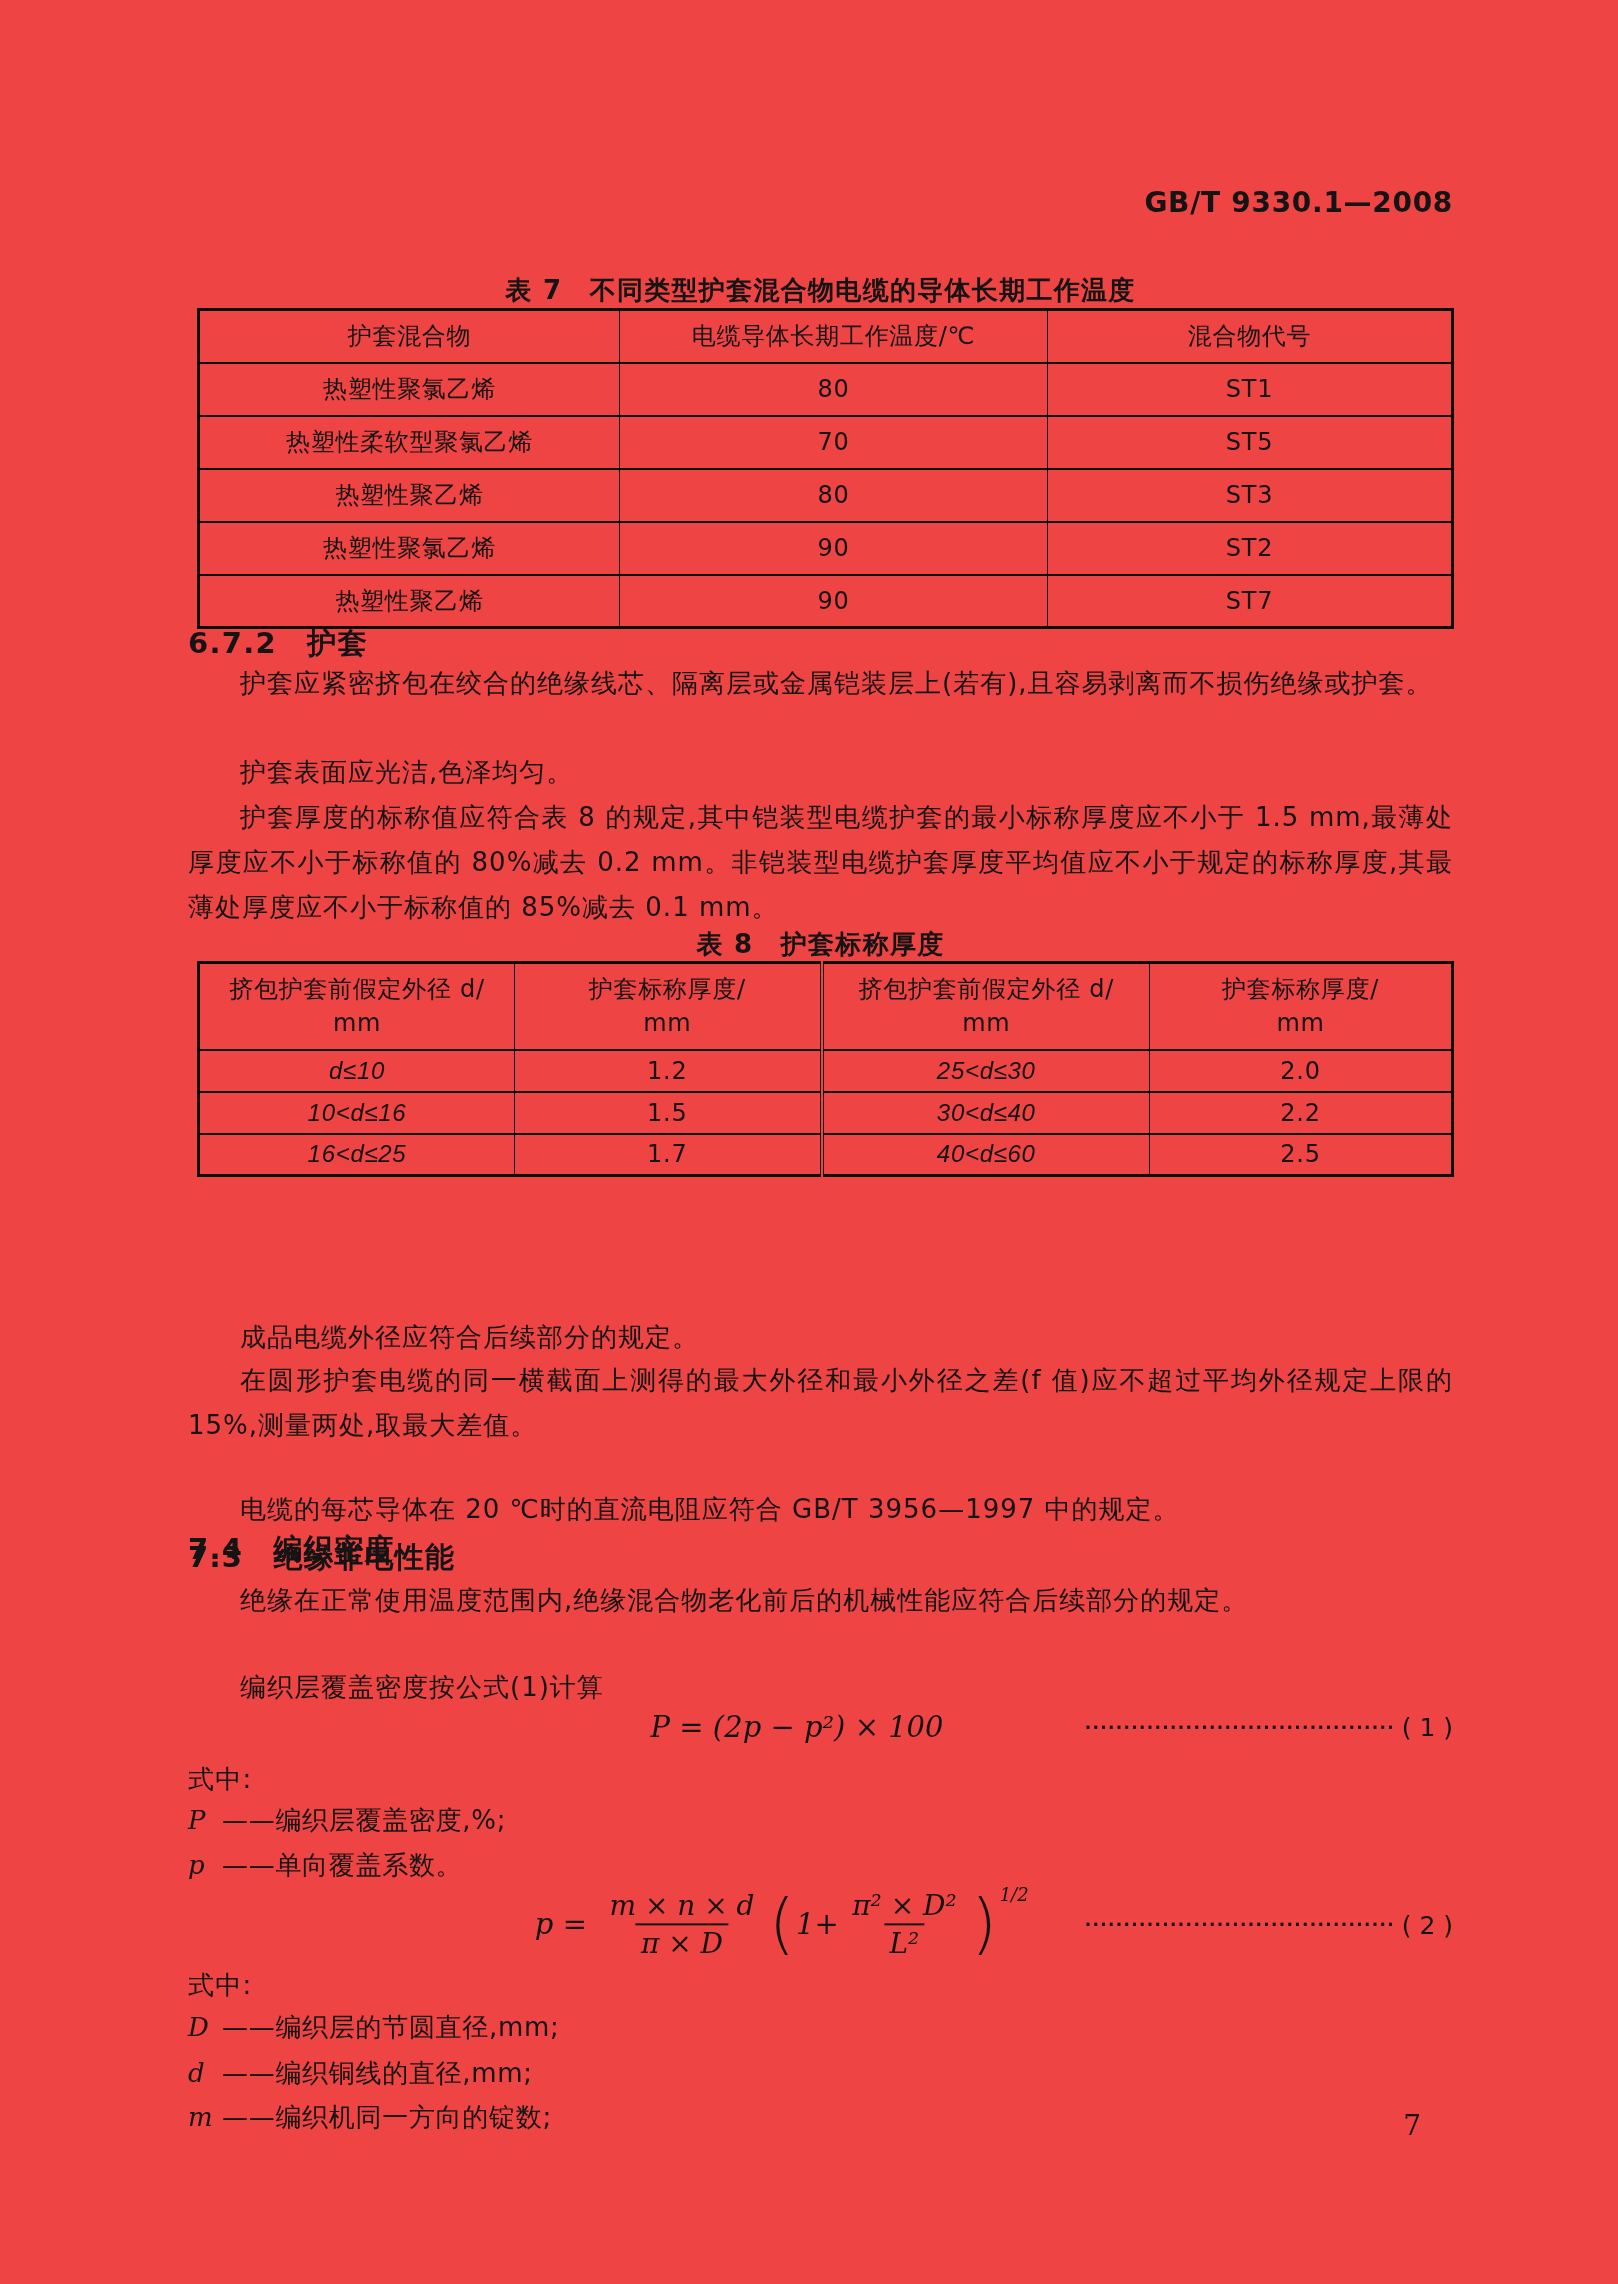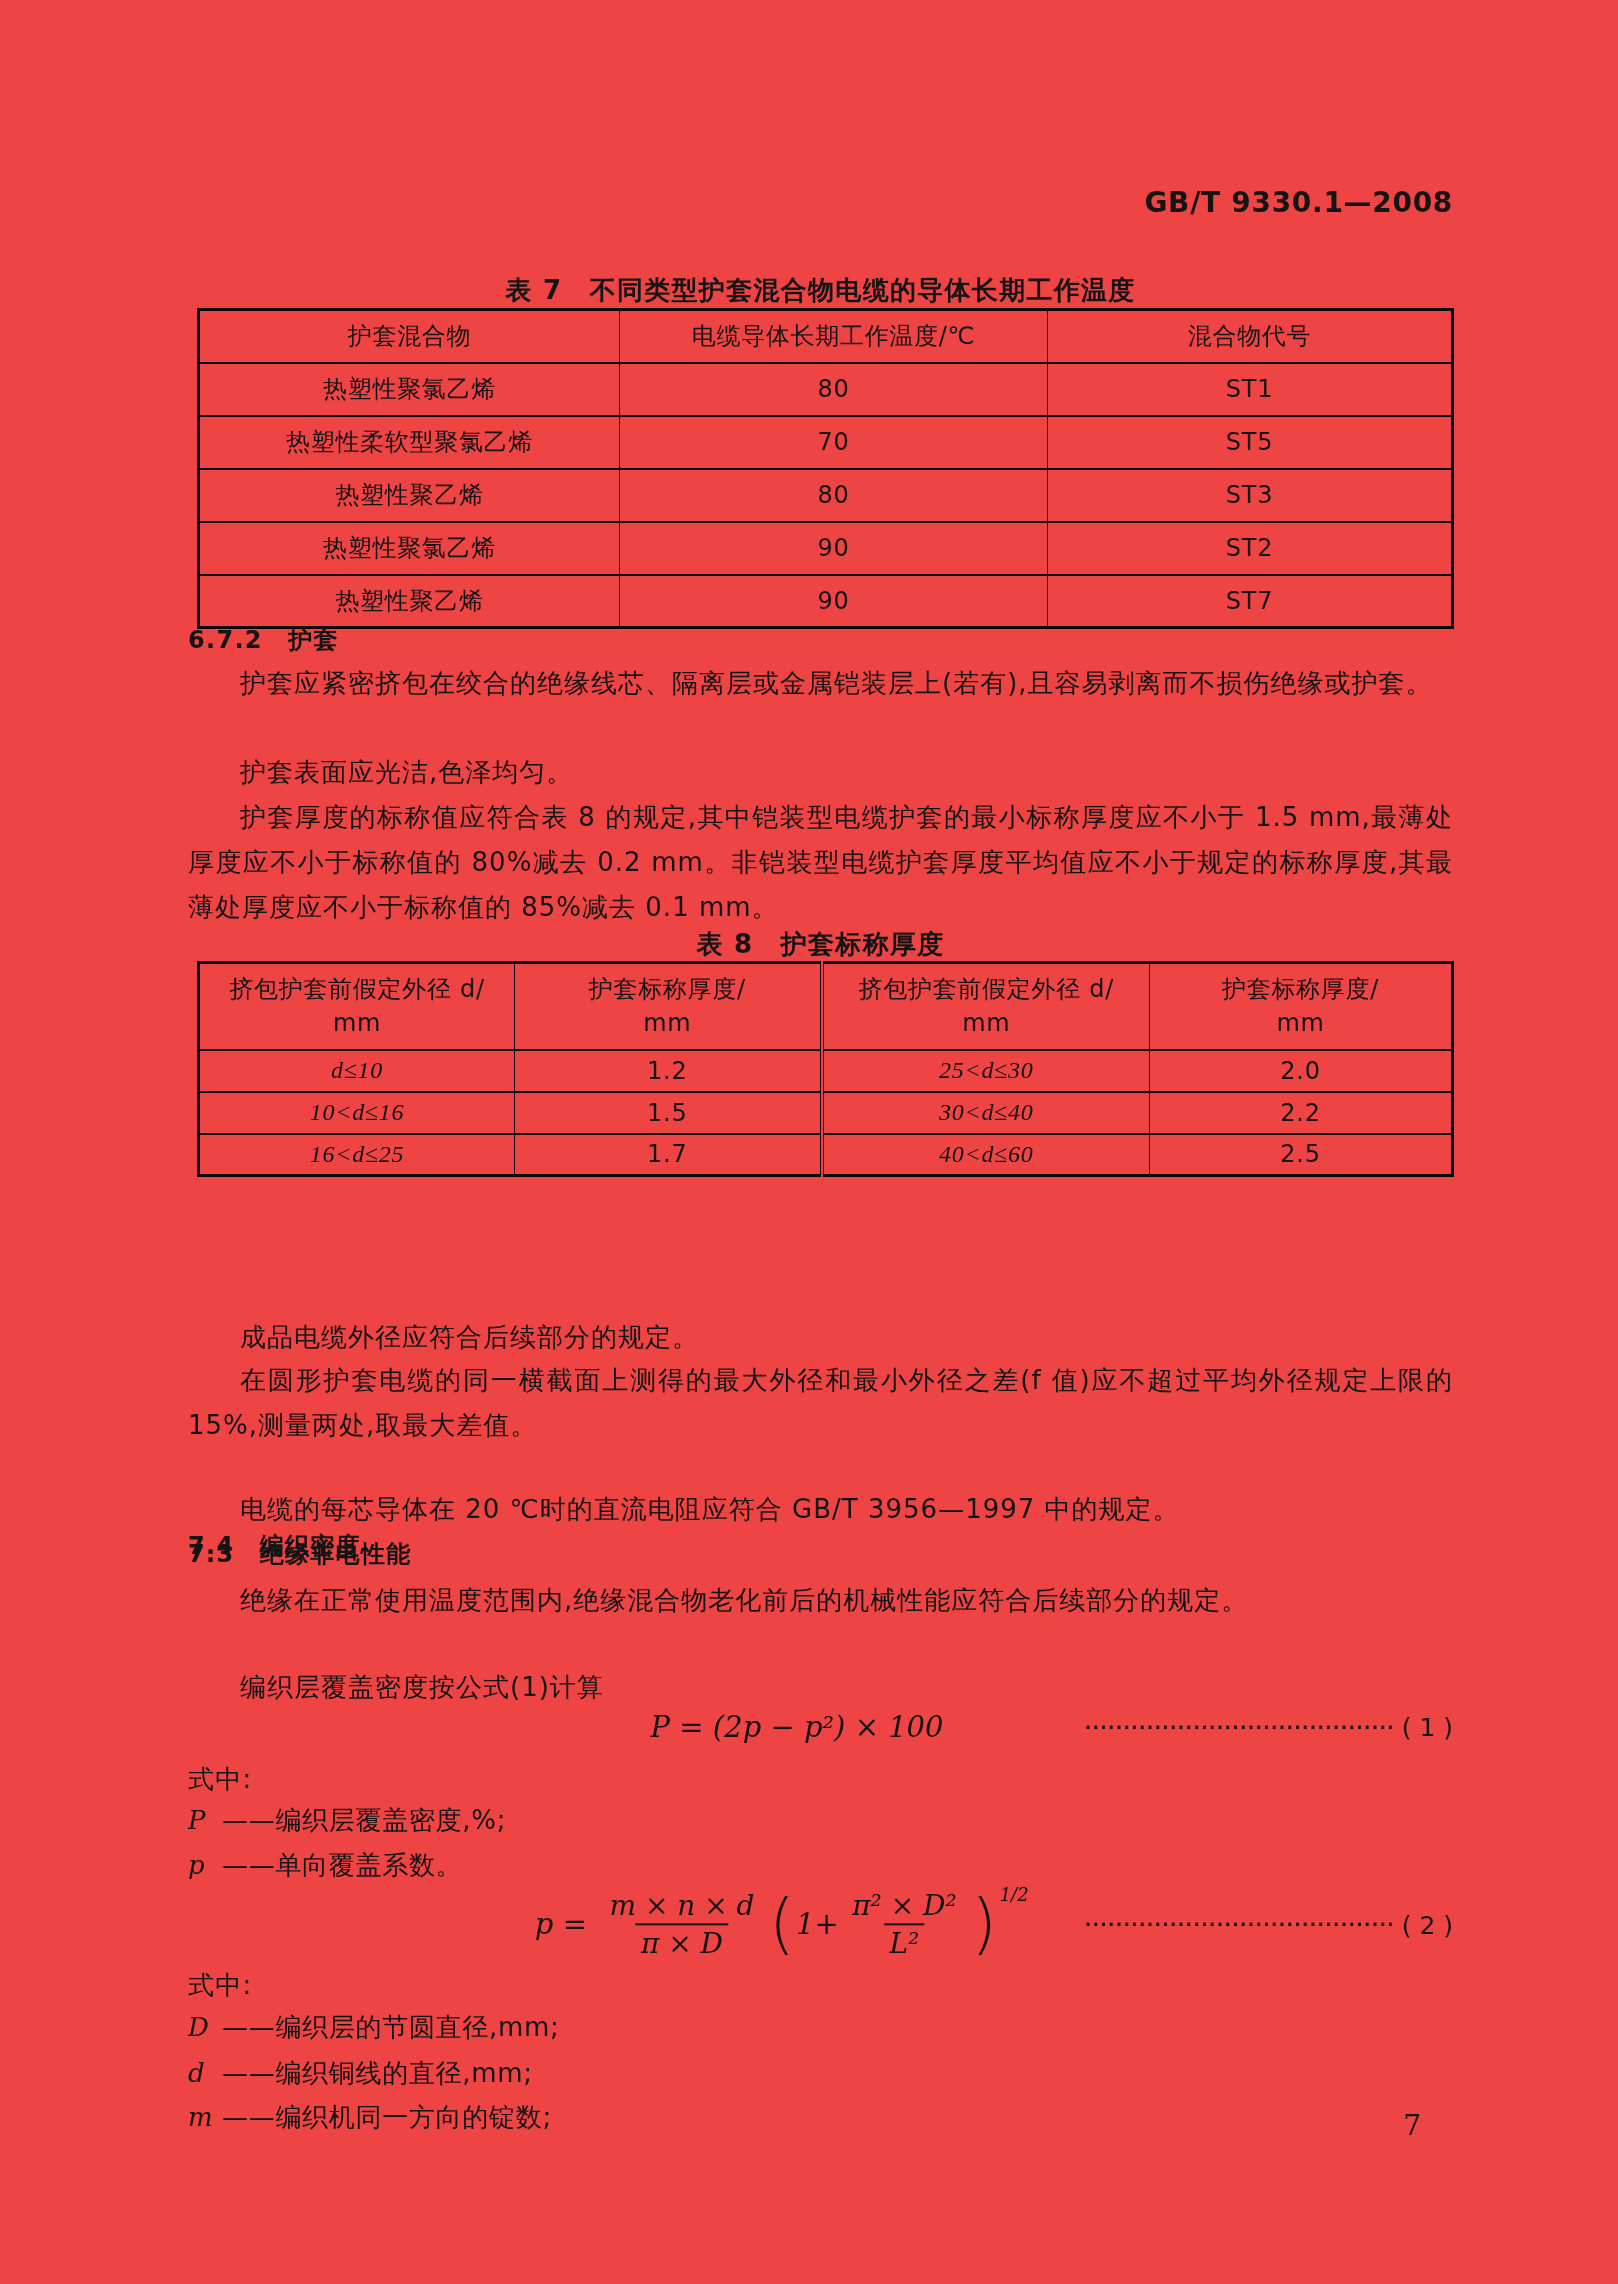--- a/index.html
+++ b/index.html
@@ -8,35 +8,35 @@
     position:relative;
     width:1618px; height:2284px;
     background:#ef4444;
     color:#141414;
     font-family:"DejaVu Sans", sans-serif;
     overflow:hidden;
   }
   .block { position:absolute; left:188px; width:1265px; }
   .doc-header { text-align:right; font-size:28px; font-weight:bold; letter-spacing:0.7px; }
   .tbl-title { text-align:center; font-size:26px; font-weight:bold; letter-spacing:1.3px; }
-  .heading { font-size:24px; font-weight:bold; letter-spacing:1.3px; }
+  .heading { font-size:29px; font-weight:bold; letter-spacing:1.3px; }
   .para { font-size:26px; line-height:45px; text-indent:2em; letter-spacing:1px; text-align:justify; }
 
   table { position:absolute; left:197px; width:1254px; border-collapse:collapse;
           text-align:center; font-size:24px; table-layout:fixed; }
   th, td { border:1.3px solid #0a0a0a; border-top-width:2.6px; border-bottom-width:2.6px;
            font-weight:normal; letter-spacing:0.7px; }
   .t7 { border:3.3px solid #0a0a0a; }
   .t7 th, .t7 td { height:53px; }
   .t8 { border:3.3px solid #0a0a0a; }
   .t8 th { height:87px; vertical-align:middle; }
   .t8 td { height:42px; }
   .t8 .dbl { border-left:4.6px double #0a0a0a; }
   .t8 .hdr-line { display:block; line-height:34px; }
-  .cellmath { font-family:Liberation Serif, serif; font-style:italic; }
+  .cellmath { font-family:Liberation Sans, sans-serif; font-style:italic; }
 
   .math { font-family:"DejaVu Serif", serif; font-style:italic; }
   .formula-row { height:99px; }
   .formula-center { position:absolute; left:50%; top:50%; transform:translate(-58%,-50%);
                     display:flex; align-items:center; font-size:29px; white-space:nowrap; }
   .leader-group { position:absolute; right:0; top:50%; transform:translateY(-50%);
                   display:flex; align-items:center; }
   .leader { font-weight:bold; font-size:17px; letter-spacing:1.3px; overflow:hidden;
             max-width:434px; white-space:nowrap; }
   .flabel { font-size:25px; margin-left:6.6px; white-space:nowrap; }

